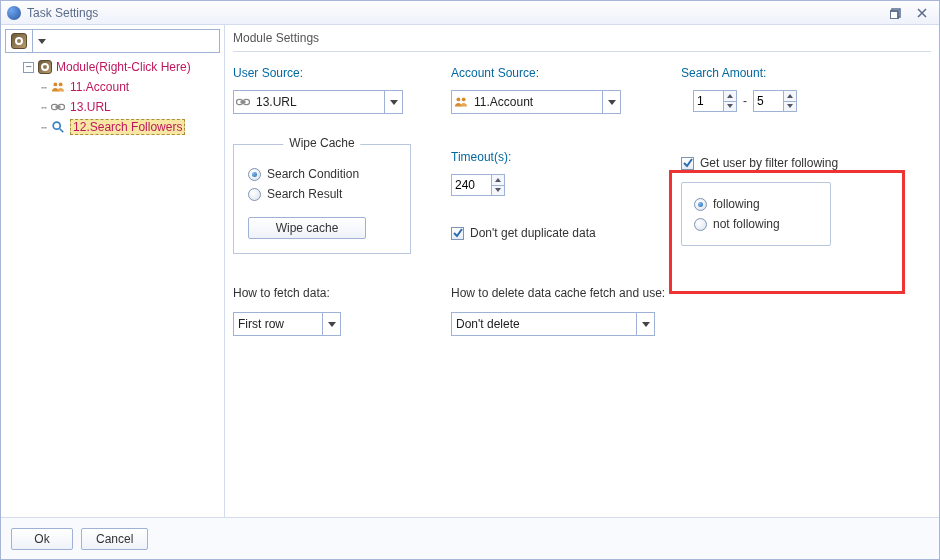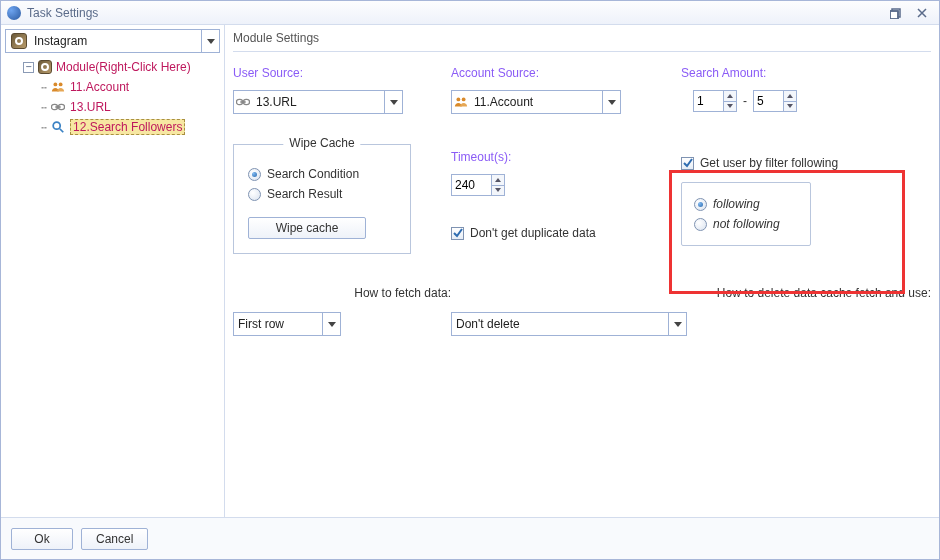--- a/index.html
+++ b/index.html
@@ -87,21 +87,21 @@
     flex:1; display:flex; flex-direction:column;
     padding: 4px 8px 8px 8px;
   }
   .main-title { color:#555; padding: 2px 0 6px 0; border-bottom: 1px solid #d3dced; margin-bottom: 14px;}
   .form-area { flex:1; position:relative; }
   .row { display:flex; gap: 0; }
   .col { display:flex; flex-direction:column; }
   .col.a { width: 218px; }
   .col.b { width: 230px; }
   .col.c { flex:1; }
-  .fld-label { color:#8b5cf6; margin-bottom: 10px; }
+  .fld-label { color:#0369a1; margin-bottom: 10px; }
   .select {
     display:flex; align-items:center; height:24px;
     border:1px solid #9fb2d6; background:#fff;
   }
   .select .sicon { width:18px; display:flex; align-items:center; justify-content:center; }
   .select .stext { flex:1; padding: 0 4px; color:#222; }
   .select .dd {
     width:18px; height:100%; border-left:1px solid #9fb2d6;
     display:flex; align-items:center; justify-content:center;
   }
@@ -151,29 +151,29 @@
     height:22px; border:1px solid #9fb2d6; background:linear-gradient(#fff,#eef2f9);
     padding: 0 14px; display:inline-flex; align-items:center; justify-content:center;
     border-radius:2px; color:#333; cursor:pointer;
   }
   .wipebtn { width:118px; margin-top: 10px; }
   .highlight {
     position:absolute; border:3px solid #e33; pointer-events:none;
   }
   .filterbox {
     border:1px solid #b9c6dd; padding: 8px 12px; margin-top:6px;
-    width: 130px; border-radius:2px;font-style:italic;
+    width: 150px; border-radius:2px;
   }
   .footer {
     height: 42px; border-top: 1px solid #d3dced;
     display:flex; align-items:center; justify-content:flex-start;
     gap:8px; padding: 0 10px; background:#f8fafd;
   }
   .footer .btn { min-width: 62px; }
-  .sec-label { color:#333; margin: 20px 0 12px 0; text-align: right; }
+  .sec-label { color:#333; margin: 20px 0 12px 0; }
 </style>
 </head>
 <body>
 
 <div class="window">
 
   <div class="titlebar">
     <div class="app-icon"></div>
     <span>Task Settings</span>
     <div class="spacer"></div>
@@ -189,21 +189,20 @@
           <path d="M2 2 L10 10 M10 2 L2 10"></path>
         </svg>
     </div>
   </div>
 
   <div class="body">
 
     <div class="sidebar">
       <div class="topcombo">
         <div class="ig-icon"></div>
-        <span class="lbl">Instagram</span>
         <div class="dd">
             <div class="chev"></div>
           </div>
       </div>
       <div class="tree">
         <div class="tree-row l1">
           <div class="toggler">−</div>
           <div class="icon cam"></div>
           <span class="label">Module(Right-Click Here)</span>
         </div>
@@ -376,21 +375,21 @@
             <div class="sec-label">How to fetch data:</div>
             <div class="select" style="width:108px">
               <span class="stext">First row</span>
               <div class="dd">
                   <div class="chev"></div>
                 </div>
             </div>
           </div>
           <div class="col" style="flex:1">
             <div class="sec-label">How to delete data cache fetch and use:</div>
-            <div class="select" style="width:236px">
+            <div class="select" style="width:204px">
               <span class="stext">Don't delete</span>
               <div class="dd">
                   <div class="chev"></div>
                 </div>
             </div>
           </div>
         </div>
 
         <div class="highlight" style="left:436px; top:104px; width:236px; height:124px;"></div>
 

